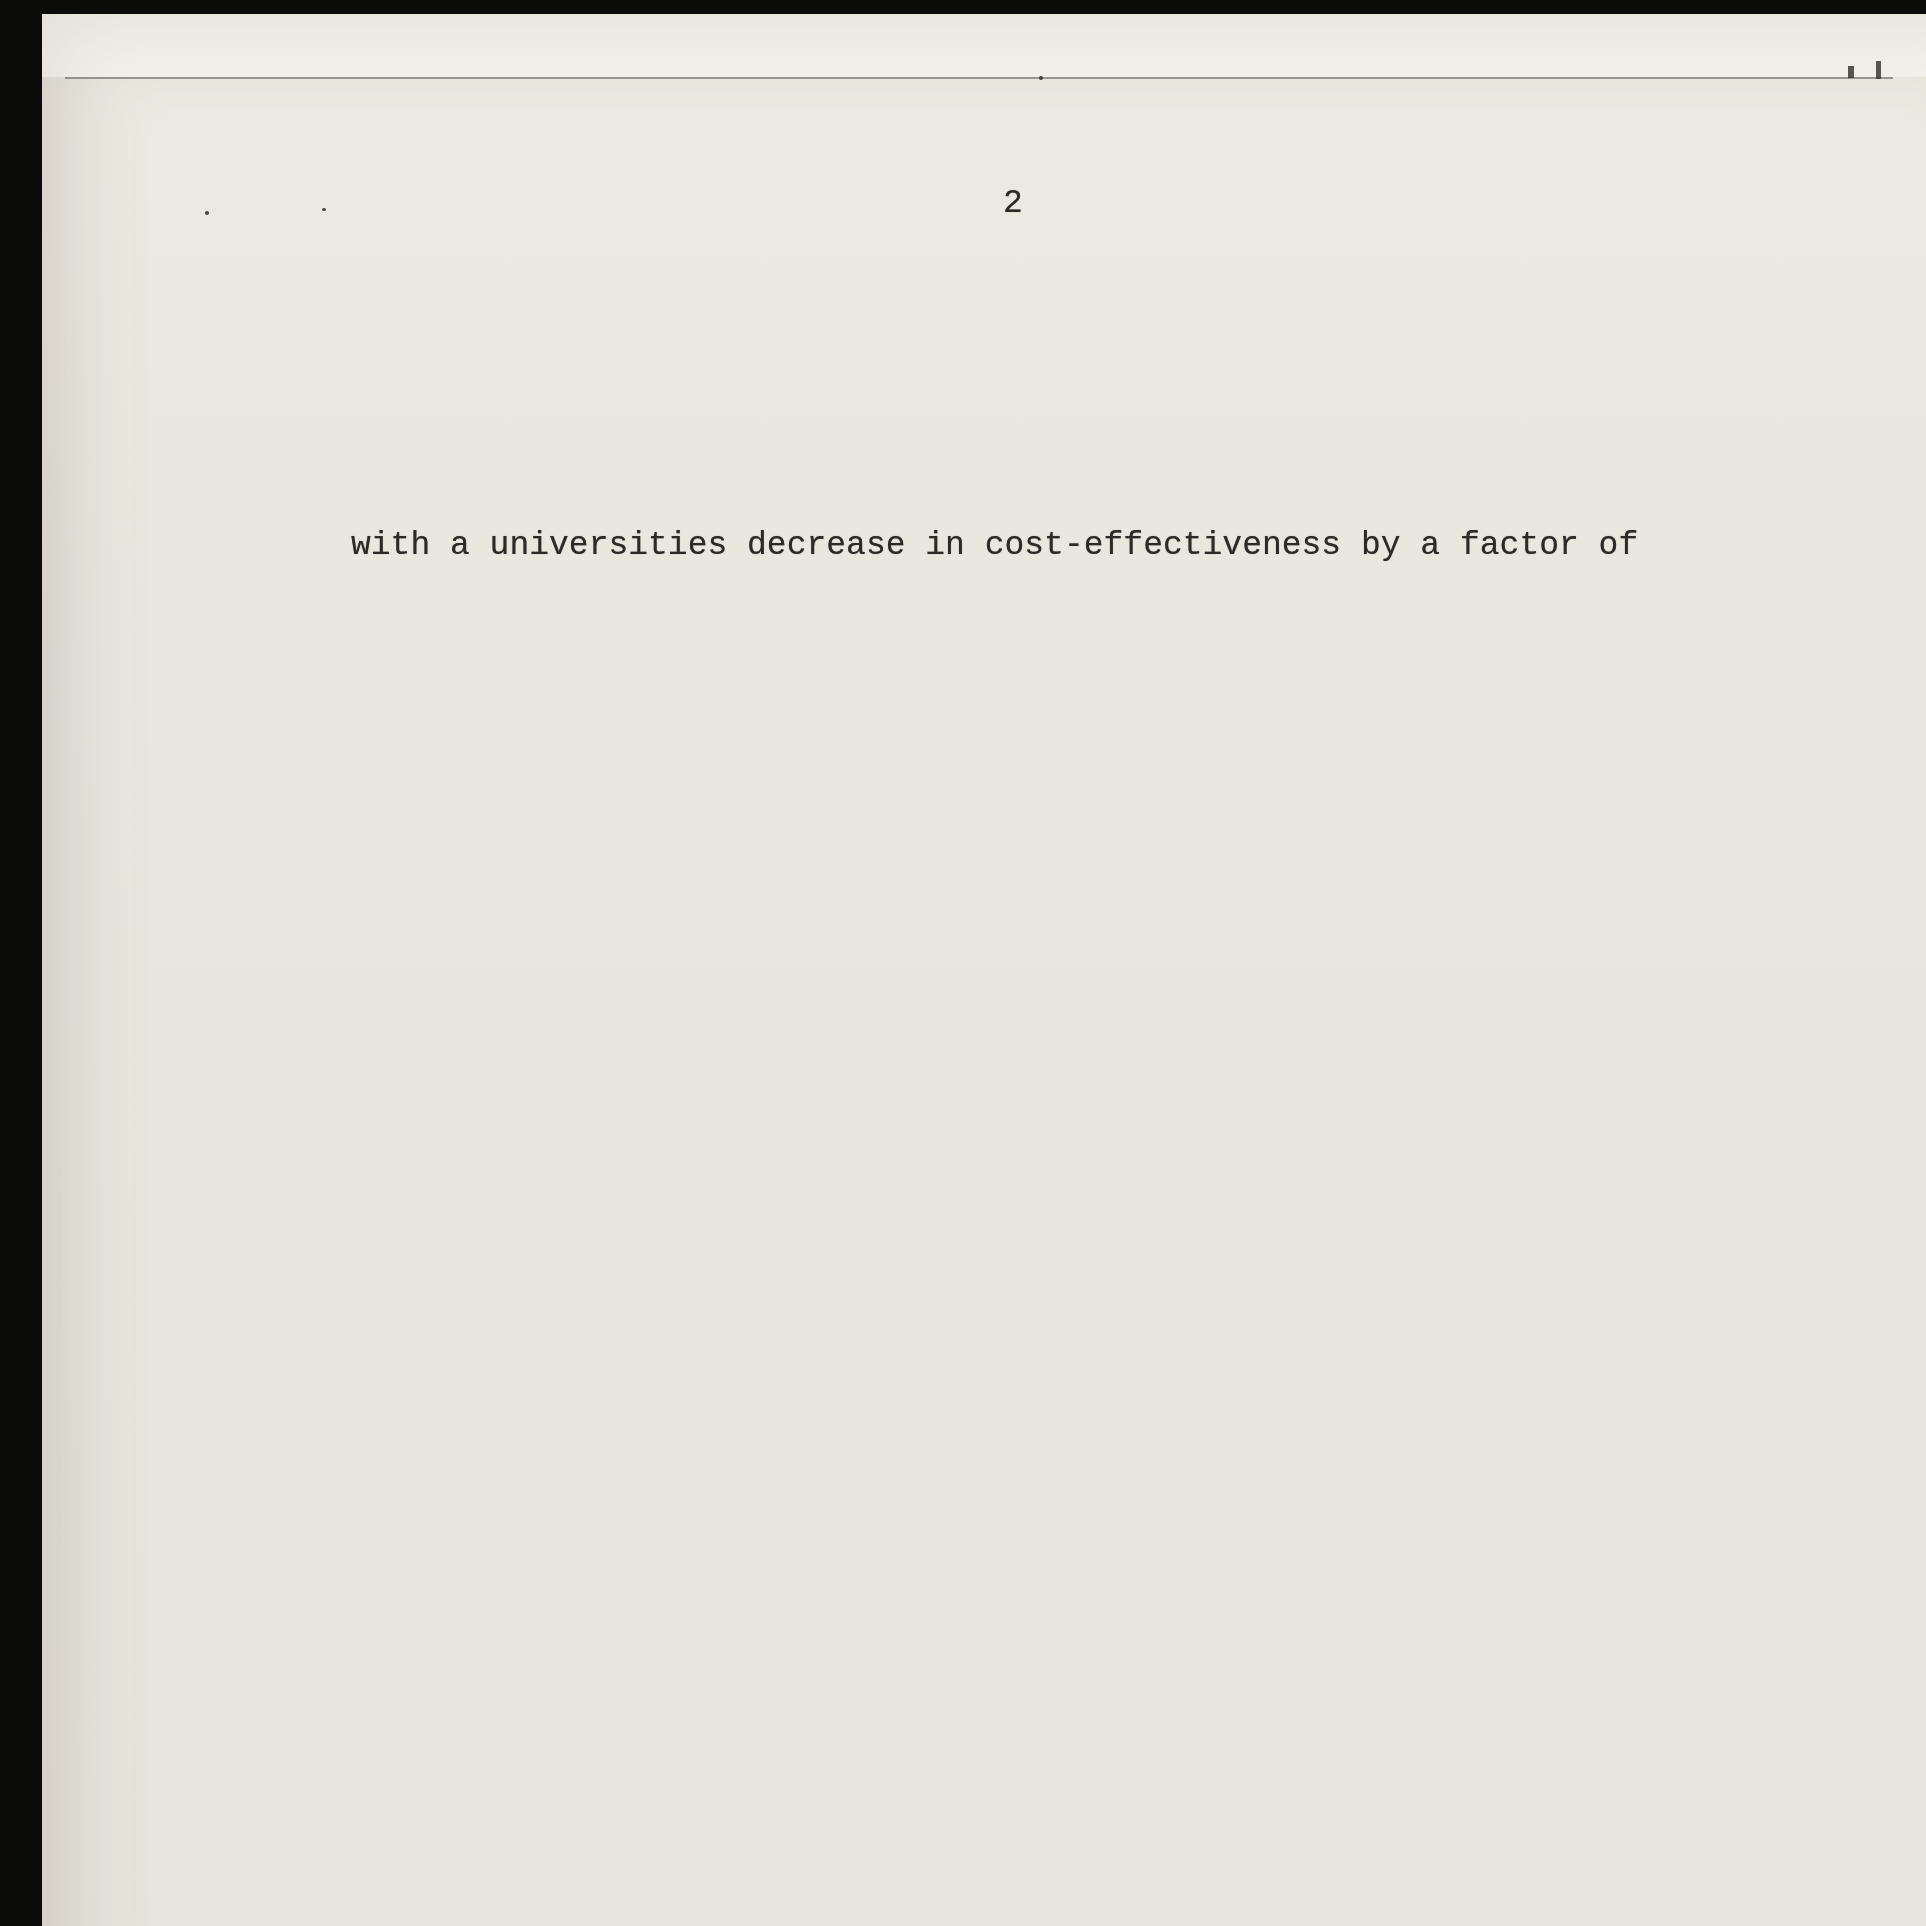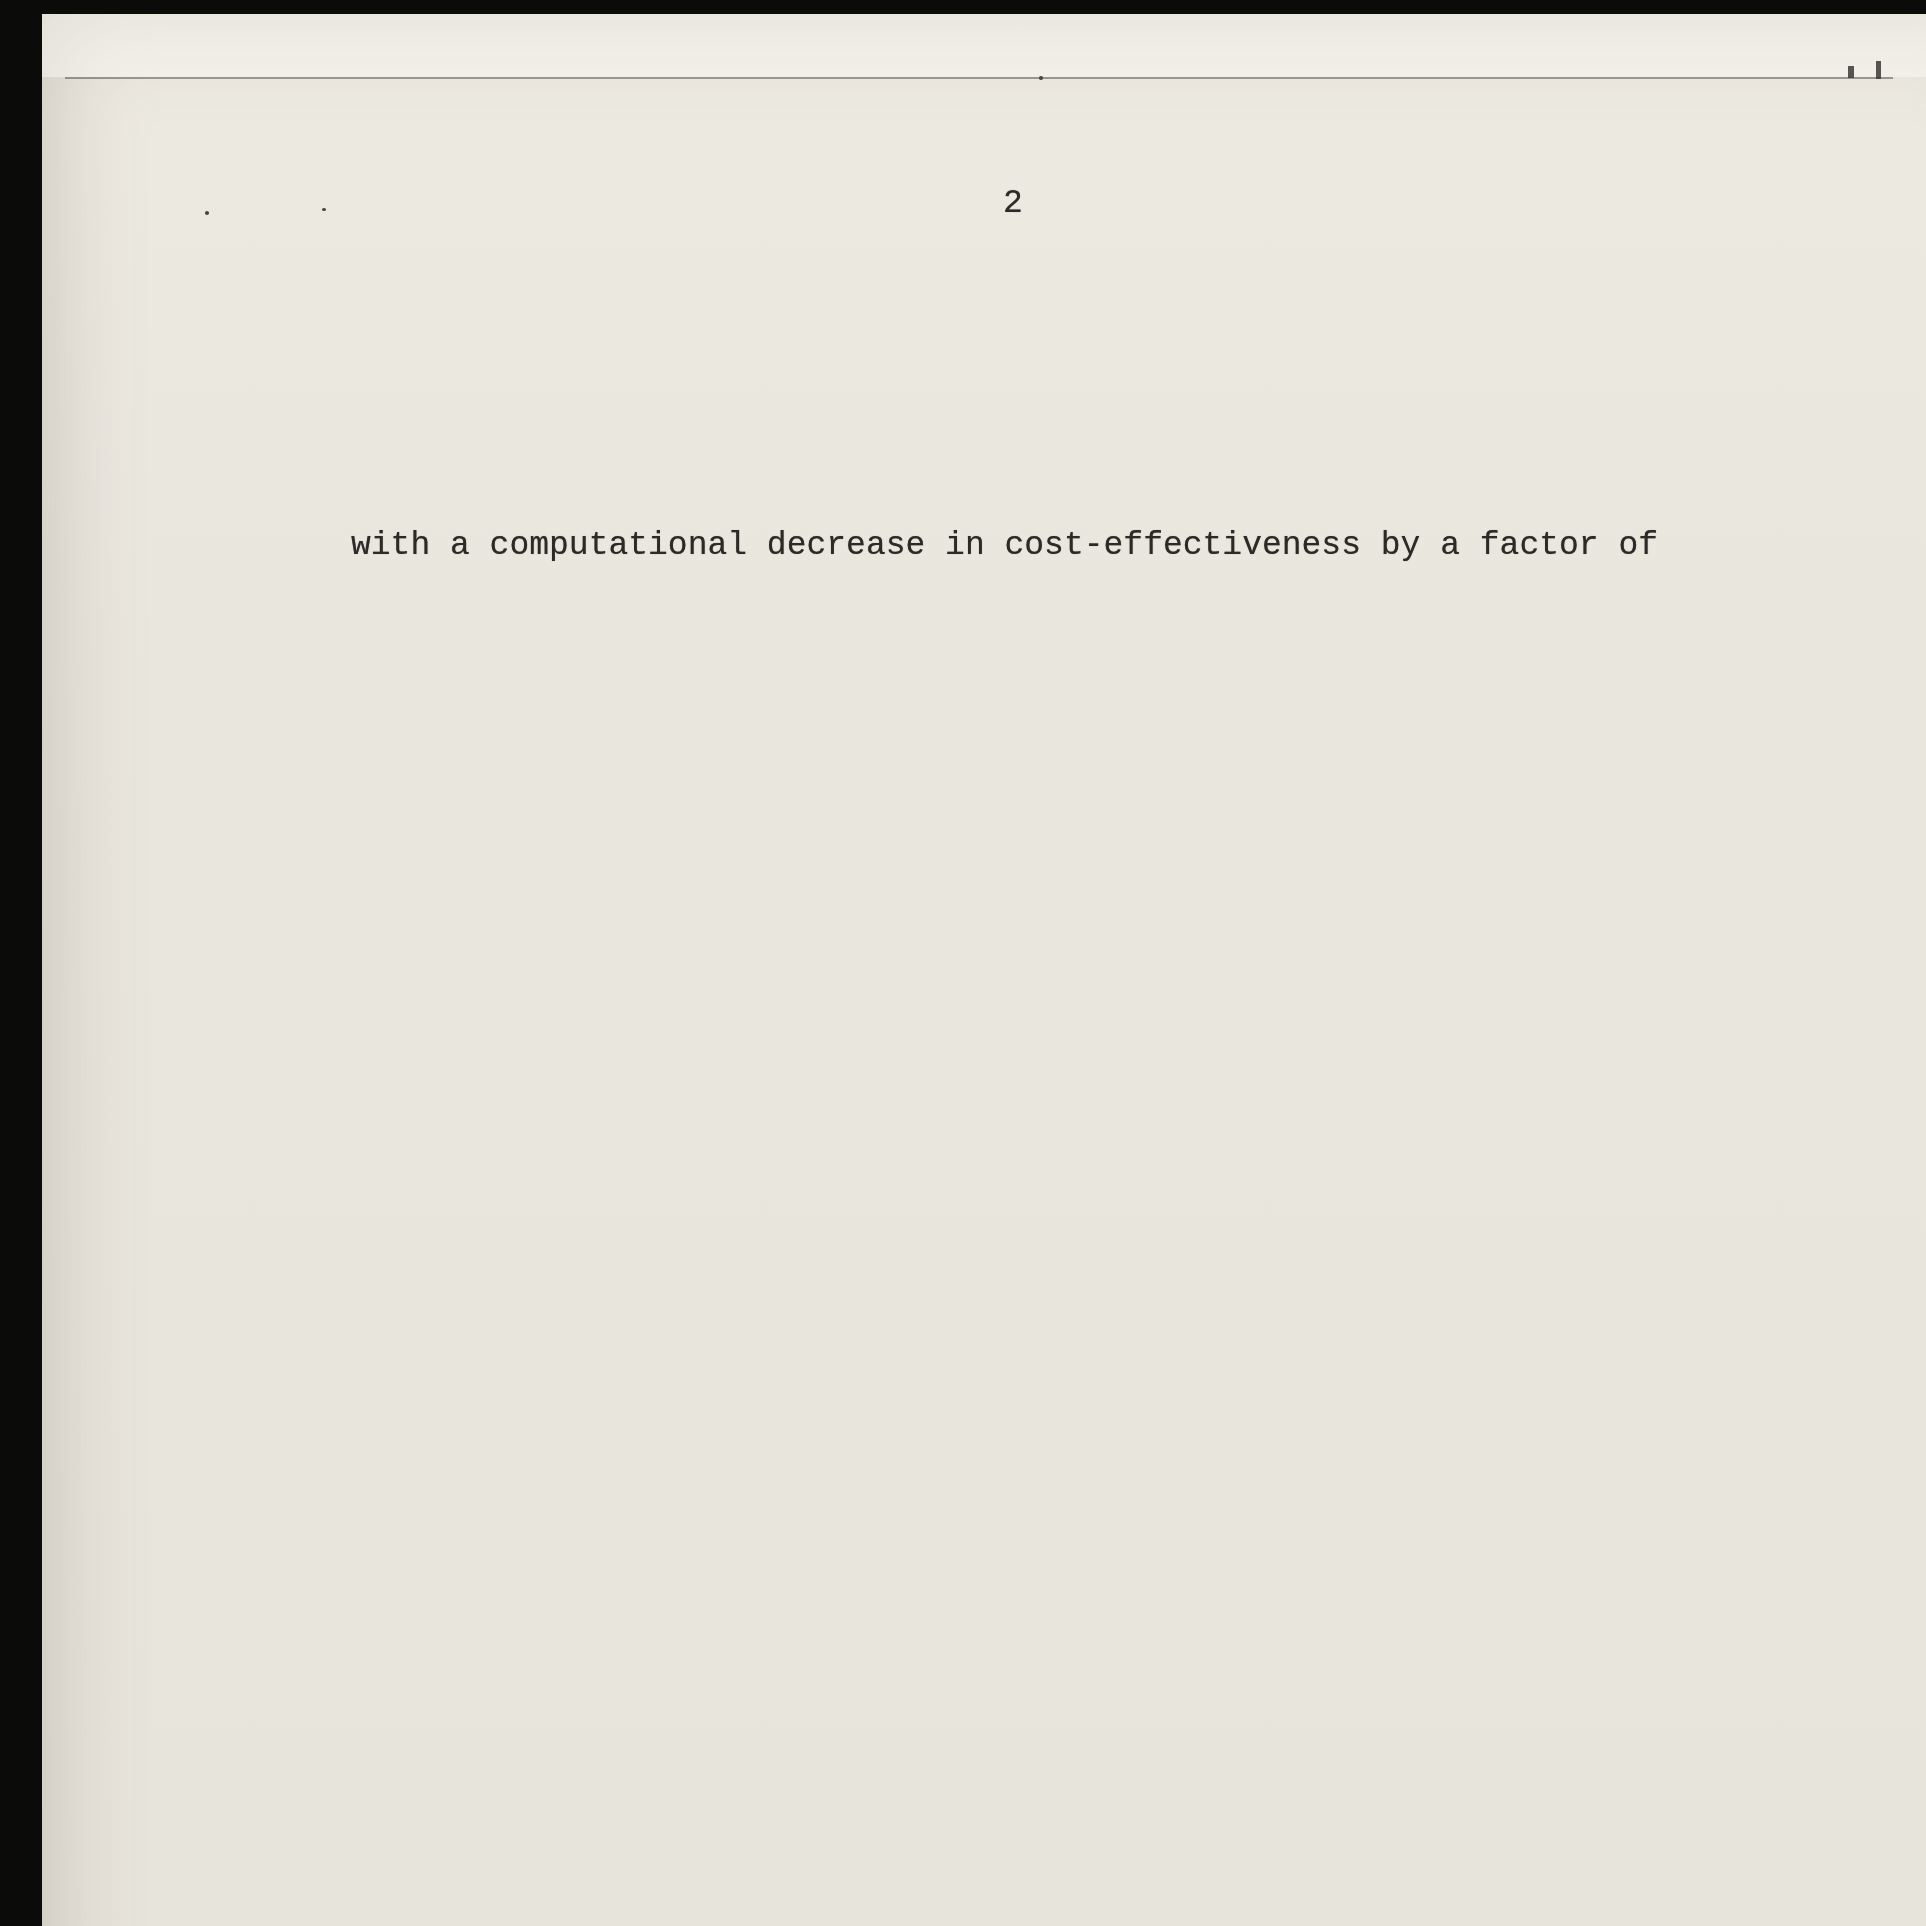--- a/index.html
+++ b/index.html
@@ -79,21 +79,21 @@
     <div class="tick tick-2"></div>
 
     <div class="speck speck-1"></div>
     <div class="speck speck-2"></div>
     <div class="speck speck-3"></div>
 
     <div class="page-number">2</div>
 
     <div class="body-text">
       <div class="para">
-        <div class="line">with a computational decrease in cost-effectiveness by a factor of</div>
+        <div class="line">with a universities decrease in cost-effectiveness by a factor of</div>
       </div>
       <div class="para">
         
         
         
         
         
         
         
         

